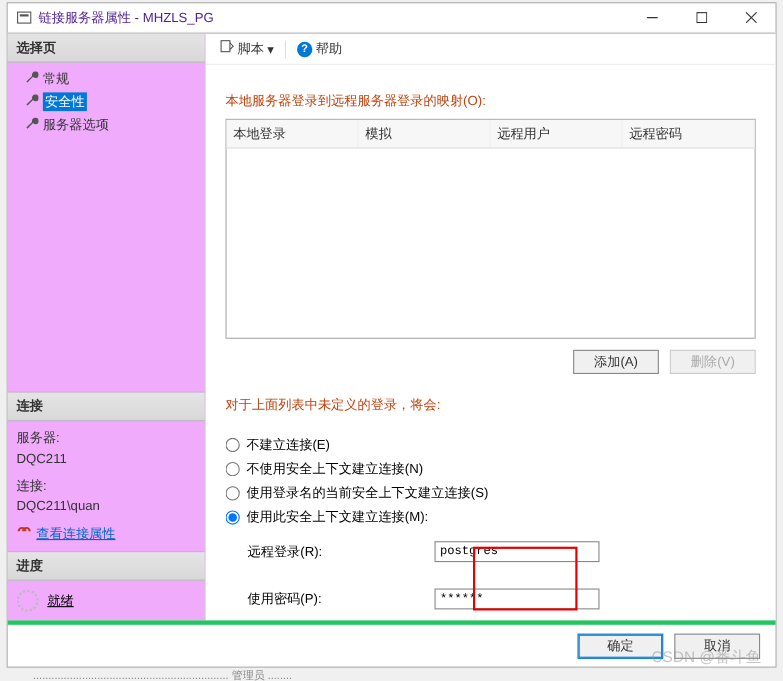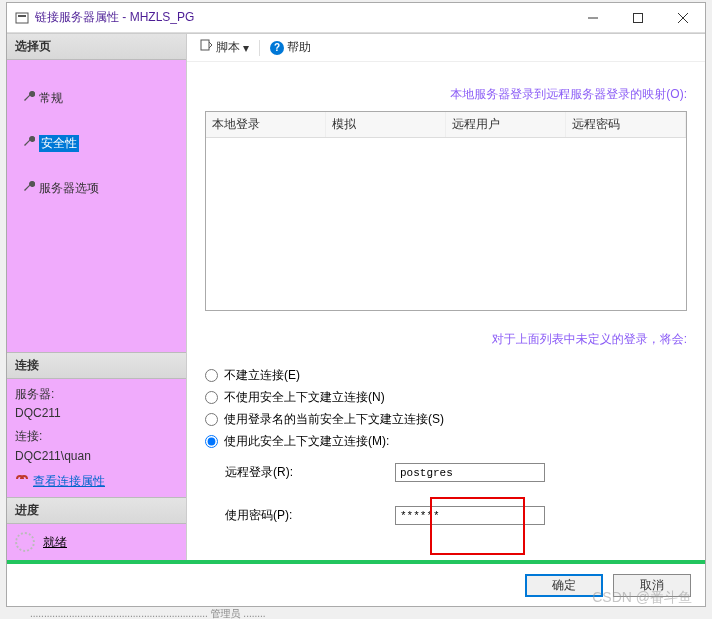--- a/index.html
+++ b/index.html
@@ -8,41 +8,41 @@
 .titlebar { height: 30px; display: flex; align-items: center; padding: 0 0 0 8px; border-bottom: 1px solid #ddd; }
 .title-icon { width: 14px; height: 14px; margin-right: 6px; display: flex; align-items: center; }
 .title-text { flex: 1; color: #4c1d95; }
 .win-controls { display: flex; height: 100%; }
 .win-btn { width: 45px; display: flex; align-items: center; justify-content: center; cursor: pointer; }
 .win-btn svg { display: block; }
 .body { flex: 1; display: flex; border-top: 1px solid #ccc; }
 .sidebar { width: 180px; background: #f0abfc; display: flex; flex-direction: column; border-right: 1px solid #ccc; }
 .section-header { background: linear-gradient(#e4e4e4,#d8d8d8); border-bottom: 1px solid #bbb; padding: 4px 8px; font-weight: bold; color: #333; }
 .side-section { padding: 4px 0; }
-.nav-item { display: flex; align-items: flex-start; padding: 2px 8px 2px 16px; cursor: pointer; margin-top: 24px; }
+.nav-item { display: flex; align-items: center; padding: 2px 8px 2px 16px; cursor: pointer; }
 .nav-item .wrench { margin-right: 4px; }
 .nav-item.selected span.label { background: #0078d7; color: #fff; padding: 0 2px; }
 .nav-item span.label { color: #333; }
 .spacer { flex: 1; }
 .conn-section { border-top: 1px solid #bbb; }
 .conn-body { padding: 6px 8px; color: #333; line-height: 1.6; }
 .conn-label { color: #333; }
 .conn-val { color: #333; margin-bottom: 4px; }
 .link-row { display: flex; align-items: center; margin-top: 6px; }
 .link-row a { color: #0066cc; text-decoration: underline; margin-left: 4px; cursor: pointer; }
 .progress-section { border-top: 1px solid #bbb; }
 .progress-body { padding: 8px; display: flex; align-items: center; text-decoration: underline; }
 .spinner { width: 20px; height: 20px; border: 2px dotted #bbb; border-radius: 50%; margin-right: 8px; }
 .main { flex: 1; display: flex; flex-direction: column; background: #fff; }
 .toolbar { height: 28px; display: flex; align-items: center; padding: 0 8px; border-bottom: 1px solid #eee; gap: 4px; text-align: right; }
 .tb-item { display: flex; align-items: center; gap: 3px; color: #333; cursor: pointer; padding: 2px 4px; }
 .tb-sep { width: 1px; height: 16px; background: #ddd; margin: 0 2px; }
 .help-icon { width: 14px; height: 14px; background: #0078d7; color: #fff; border-radius: 50%; display: flex; align-items: center; justify-content: center; font-size: 10px; font-weight: bold; }
 .content { flex: 1; padding: 10px 18px; display: flex; flex-direction: column; }
-.field-label { margin: 14px 0 8px 0; color: #8b5cf6; text-align: right; }
+.field-label { margin: 14px 0 8px 0; color: #c2410c; }
 .table-box { border: 1px solid #aaa; height: 200px; background: #fff; }
 .table-header { display: flex; background: #f7f7f7; border-bottom: 1px solid #ddd; }
 .th { flex: 1; padding: 4px 6px; color: #333; border-right: 1px solid #eee; }
 .table-buttons { display: flex; justify-content: flex-end; gap: 10px; margin-top: 10px; }
 .btn { min-width: 78px; height: 22px; border: 1px solid #888; background: #f0f0f0; cursor: pointer; display: flex; align-items: center; justify-content: center; padding: 0 8px; color: #333; }
 .btn:disabled, .btn.disabled { color: #aaa; border-color: #ccc; cursor: default; }
 .radio-group { margin-top: 6px; }
 .radio-row { display: flex; align-items: center; margin: 5px 0; }
 .radio-row input { margin-right: 6px; }
 .cred-grid { margin-top: 8px; margin-left: 20px; display: grid; grid-template-columns: 170px 160px; row-gap: 24px; align-items: center; }
@@ -158,20 +158,24 @@
       <div class="content">
         <div class="field-label">本地服务器登录到远程服务器登录的映射(O):</div>
         <div class="table-box">
           <div class="table-header">
             <div class="th">本地登录</div>
             <div class="th">模拟</div>
             <div class="th">远程用户</div>
             <div class="th">远程密码</div>
           </div>
         </div>
+        <div class="table-buttons">
+          <button class="btn">添加(A)</button>
+          <button class="btn disabled">删除(V)</button>
+        </div>
 
         <div class="field-label" style="margin-top:20px">对于上面列表中未定义的登录，将会:</div>
 
         <div class="radio-group">
           <label class="radio-row">
             <input type="radio" name="lm" style="">
             <span>不建立连接(E)</span>
           </label>
           <label class="radio-row">
             <input type="radio" name="lm" style="">

